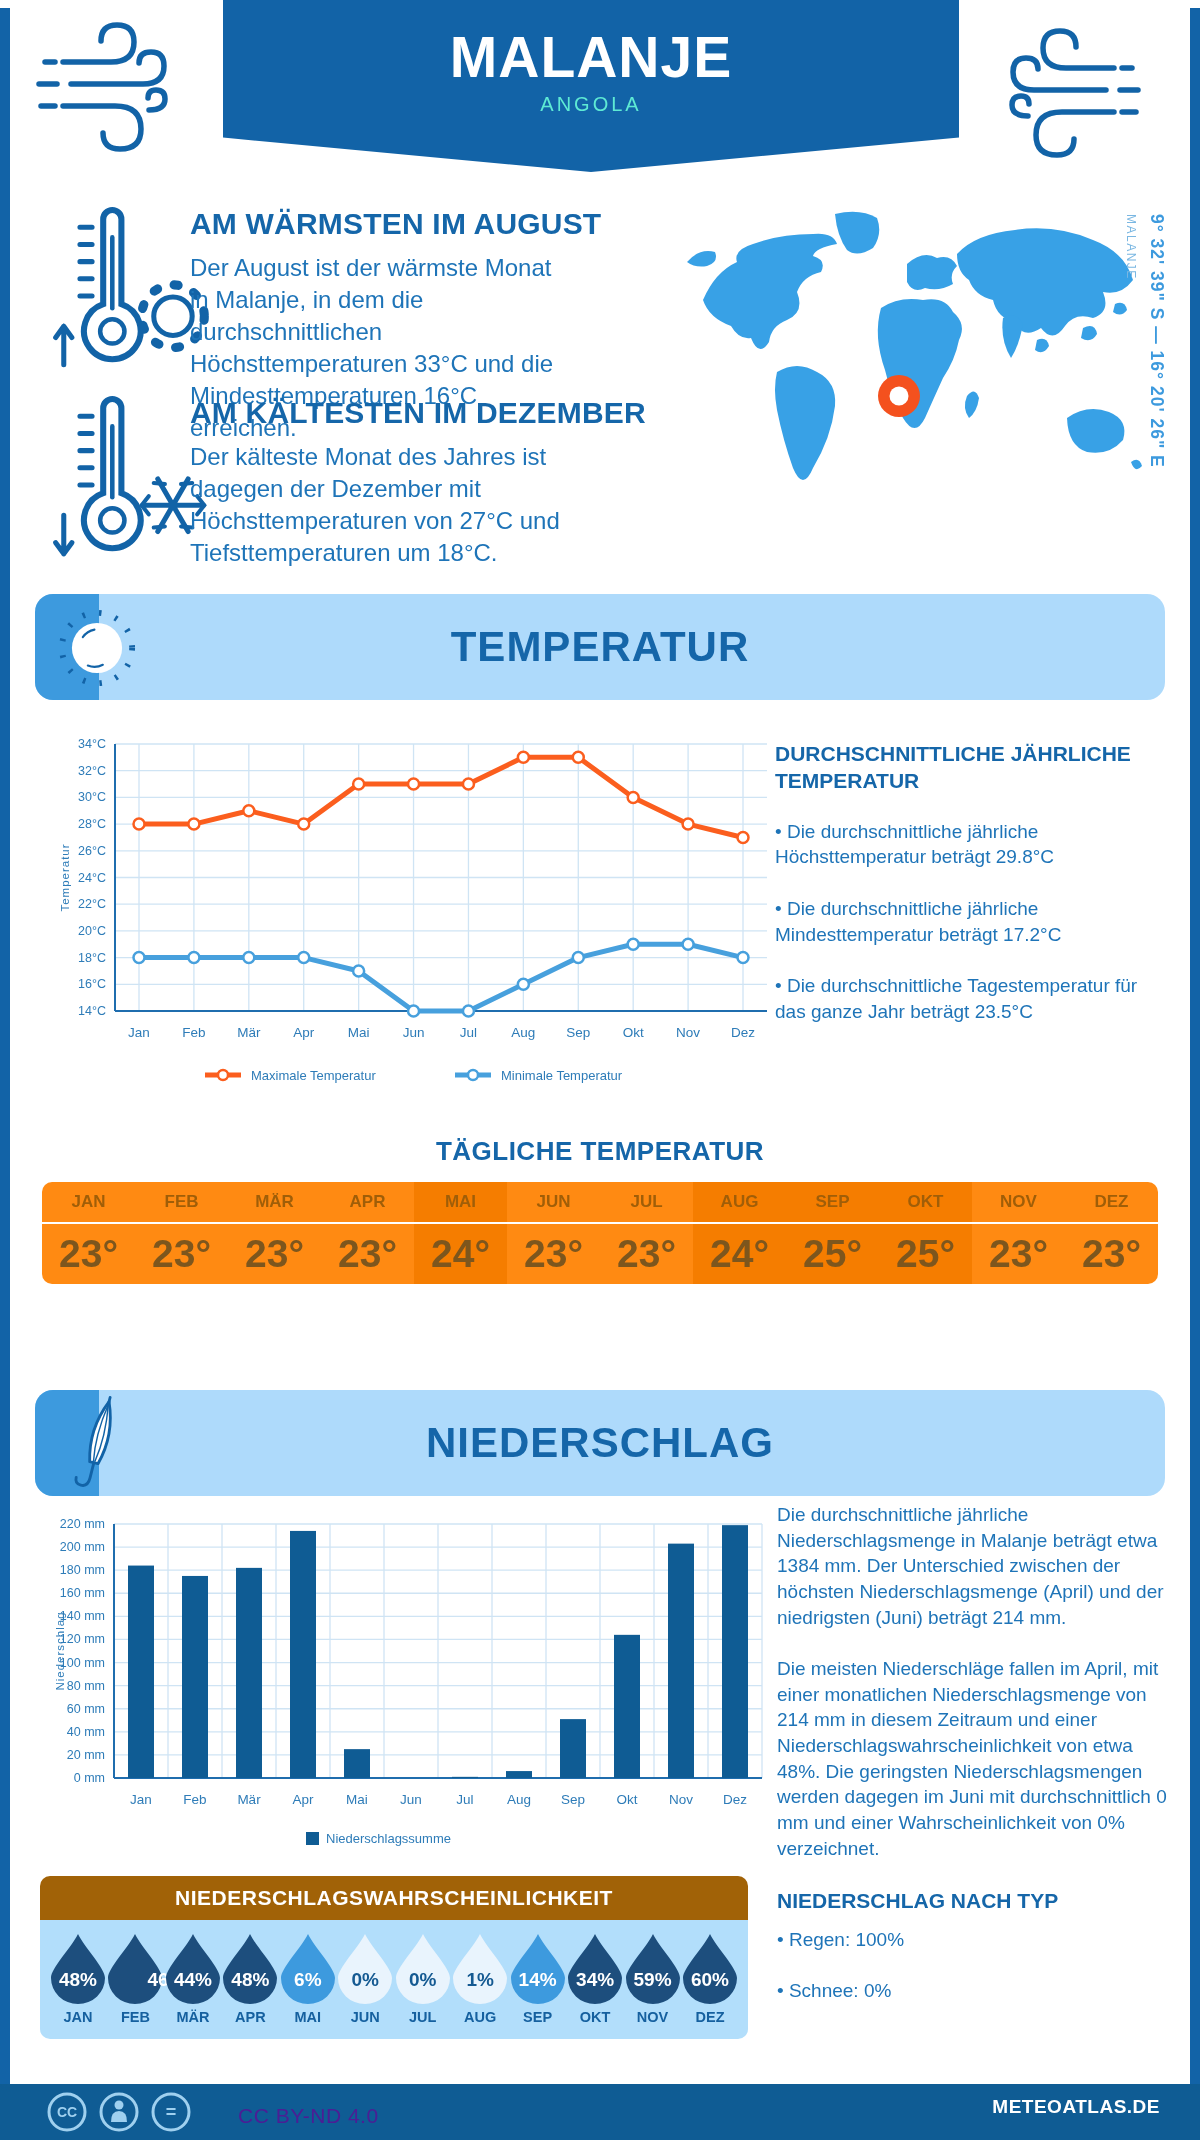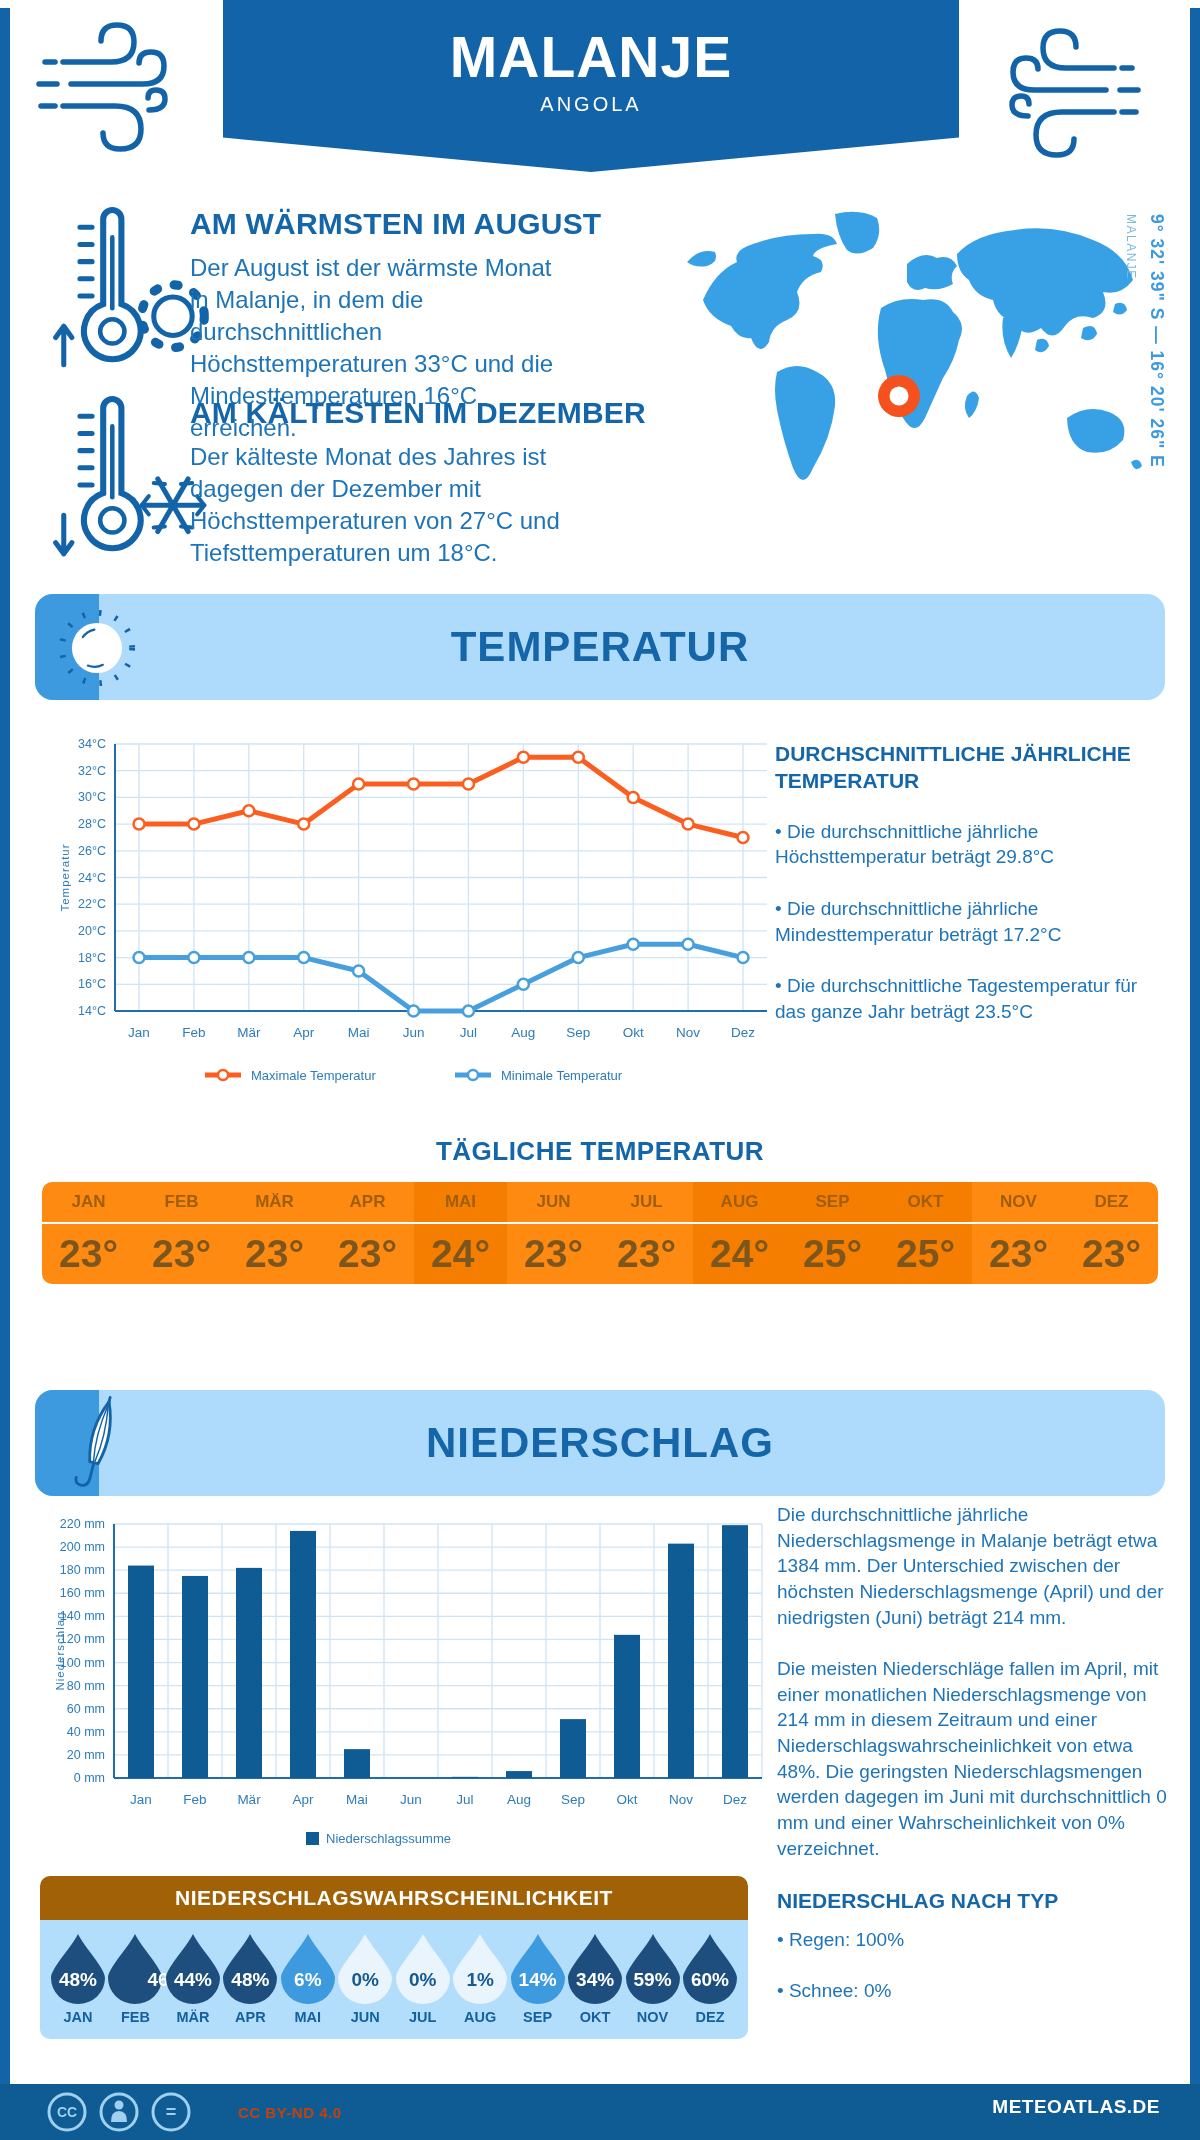--- a/index.html
+++ b/index.html
@@ -5,21 +5,21 @@
   html,body{margin:0;padding:0;background:#fff}
   #page{position:relative;width:1200px;height:2140px;background:#fff;
         font-family:"Liberation Sans",sans-serif;overflow:hidden}
   .abs{position:absolute}
   
   .edge{background:#1263a7}
   
   #hdr-banner{left:223px;top:0;width:736px;height:172px;background:#1263a7;
     clip-path:polygon(0 0,100% 0,100% 80%,50% 100%,0 80%);text-align:center;color:#fff}
   #hdr-title{margin-top:26px;font-size:57px;font-weight:bold;letter-spacing:1px;line-height:1.1}
-  #hdr-sub{margin-top:4px;font-size:20px;letter-spacing:3px;color:#ffffff}
+  #hdr-sub{margin-top:4px;font-size:20px;letter-spacing:3px;color:#5eead4}
   
   .blk-head{font-size:30px;font-weight:bold;color:#1566a9;letter-spacing:.2px}
   .blk-body{font-size:24px;color:#1e74b8;line-height:1.33}
   
   .vtxt{writing-mode:vertical-rl}
   #geo-coords{left:1146px;top:214px;height:420px;font-size:17.5px;font-weight:bold;color:#3d9ade;letter-spacing:1px}
   #geo-place{left:1124px;top:214px;height:420px;font-size:12px;color:#7ab7e2;letter-spacing:1.5px}
   
   .banner{left:35px;width:1130px;height:106px;background:#aedafb;border-radius:18px}
   .banner .strip{position:absolute;left:0;top:0;width:64px;height:106px;background:#3d9ade;border-radius:18px 0 0 18px}
@@ -41,21 +41,21 @@
   #prob-panel{left:40px;top:1876px;width:708px}
   #prob-head{height:44px;background:#a16207;border-radius:10px 10px 0 0;display:flex;align-items:center;justify-content:center;
     color:#fff;font-size:21px;font-weight:bold;letter-spacing:.5px}
   #prob-body{background:#b2defb;border-radius:0 0 10px 10px;display:flex;justify-content:space-between;padding:12px 10px 14px}
   .drop-col{width:56px;text-align:center}
   .drop-wrap{position:relative;width:54px;height:72px;margin:0 auto}
   .drop-val{position:absolute;left:0;top:37px;width:100%;text-align:center;font-size:19px;font-weight:bold}
   .drop-month{margin-top:5px;font-size:14.5px;font-weight:bold;color:#15609f}
   
   #footer{left:0;top:2084px;width:1200px;height:56px;background:#0f5c94}
-  #cc-label{left:238px;top:2104px;font-size:15px;font-weight:bold;color:#c2410c;letter-spacing:.5px}
+  #cc-label{left:238px;top:2104px;font-size:21px;font-weight:normal;color:#4c1d95;letter-spacing:.5px}
   #site{right:40px;top:2096px;font-size:19px;font-weight:bold;color:#fff;letter-spacing:.5px}
   svg text{font-family:"Liberation Sans",sans-serif}
 </style>
 </head>
 <body>
 
 <div id="page">
 
   <div class="abs edge" style="left:0;top:8px;width:10px;height:2132px"></div>
   <div class="abs edge" style="left:1190px;top:8px;width:10px;height:2132px"></div>

